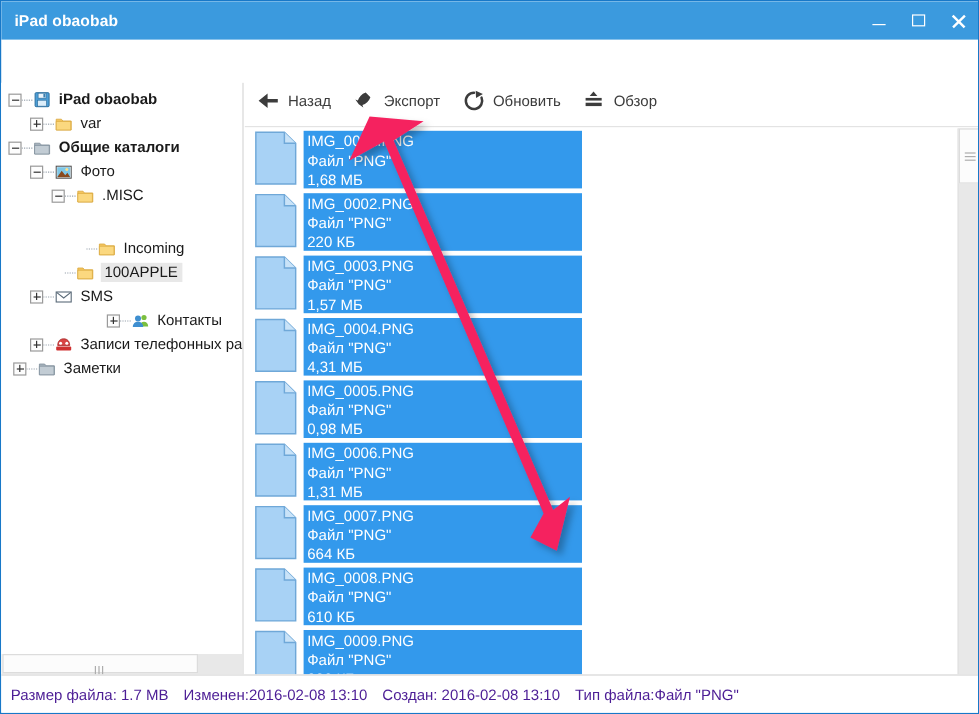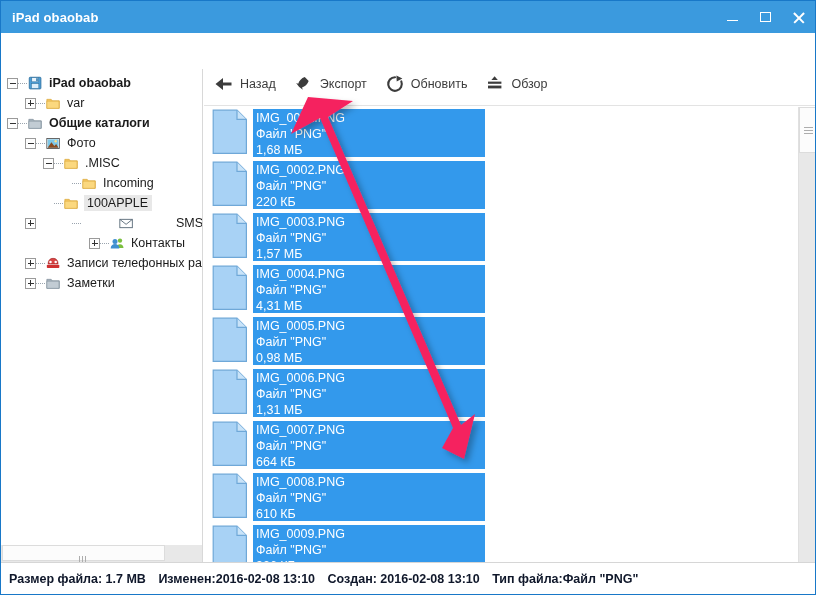--- a/index.html
+++ b/index.html
@@ -237,25 +237,24 @@
   
   .statusbar {
     position: absolute; left: 0; bottom: 0;
     width: 814px; height: 32px;
     background: #ffffff;
     border-top: 1px solid #d6d6d6;
     display: flex; align-items: center;
   }
   .status-text {
     font-size: 12.5px;
-    color: #0f172a;
+    color: #4c1d95;
     padding-left: 8px;
     white-space: nowrap;
     user-select: none;
-    font-weight: bold;
   }
   .status-text span { margin-right: 9px; }
 
   
   .arrow-overlay {
     position: absolute; left: 0; top: 0;
     width: 816px; height: 595px;
     pointer-events: none;
   }
 </style>
@@ -326,39 +325,39 @@
           </div>
           <div class="tnode" style="padding-left: 42px;">
             <span class="expander"></span>
             <span class="spacer-dots"></span>
             <svg viewBox="0 0 20 18" class="ticon">
               <path d="M2 4 h5.2 l1.5 1.8 H17 v9 H2 Z" fill="#f6c761" stroke="#d9a73c" stroke-width=".8"></path>
               <path d="M2 6.2 h14.6 v8.6 H2 Z" fill="#fbd87f" stroke="#d9a73c" stroke-width=".7"></path>
             </svg>
             <span class="tlabel">.MISC</span>
           </div>
-          <div class="tnode" style="padding-left: 60px;">
+          <div class="tnode" style="padding-left: 60px; margin-top: 24px;">
             <span style="width: 11px; height: 11px; flex: 0 0 auto;"></span>
             <span class="spacer-dots"></span>
             <svg viewBox="0 0 20 18" class="ticon">
               <path d="M2 4 h5.2 l1.5 1.8 H17 v9 H2 Z" fill="#f6c761" stroke="#d9a73c" stroke-width=".8"></path>
               <path d="M2 6.2 h14.6 v8.6 H2 Z" fill="#fbd87f" stroke="#d9a73c" stroke-width=".7"></path>
             </svg>
             <span class="tlabel">Incoming</span>
           </div>
           <div class="tnode" style="padding-left: 42px;">
             <span style="width: 11px; height: 11px; flex: 0 0 auto;"></span>
             <span class="spacer-dots"></span>
             <svg viewBox="0 0 20 18" class="ticon">
               <path d="M2 4 h5.2 l1.5 1.8 H17 v9 H2 Z" fill="#f6c761" stroke="#d9a73c" stroke-width=".8"></path>
               <path d="M2 6.2 h14.6 v8.6 H2 Z" fill="#fbd87f" stroke="#d9a73c" stroke-width=".7"></path>
             </svg>
             <span class="tlabel sel">100APPLE</span>
           </div>
-          <div class="tnode" style="padding-left: 24px; justify-content: space-between;">
+          <div class="tnode" style="padding-left: 24px;">
             <span class="expander plus"></span>
             <span class="spacer-dots"></span>
             <svg viewBox="0 0 20 18" class="ticon">
               <rect x="2" y="4" width="15" height="10" fill="#ffffff" stroke="#5a6a78" stroke-width="1.1"></rect>
               <path d="M2.4 4.4 L9.5 10 L16.6 4.4" fill="none" stroke="#5a6a78" stroke-width="1.1"></path>
             </svg>
             <span class="tlabel">SMS</span>
           </div>
           <div class="tnode" style="padding-left: 40px; margin-left: 48px;">
             <span class="expander plus"></span>
@@ -375,21 +374,21 @@
             <span class="expander plus"></span>
             <span class="spacer-dots"></span>
             <svg viewBox="0 0 20 18" class="ticon">
               <rect x="2" y="10.5" width="15" height="4" rx="1" fill="#cf3030"></rect>
               <path d="M3.5 9.5 C3.5 5 6 2.8 9.5 2.8 S15.5 5 15.5 9.5 Z" fill="#d94444" stroke="#9b2020" stroke-width=".7"></path>
               <circle cx="6.4" cy="7.2" r="1.5" fill="#ffffff"></circle>
               <circle cx="12.6" cy="7.2" r="1.5" fill="#ffffff"></circle>
             </svg>
             <span class="tlabel">Записи телефонных раз</span>
           </div>
-          <div class="tnode" style="padding-left: 24px;">
+          <div class="tnode" style="padding-left: 10px;">
             <span class="expander plus"></span>
             <span class="spacer-dots"></span>
             <svg viewBox="0 0 20 18" class="ticon">
               <path d="M2 4 h5.2 l1.5 1.8 H17 v9 H2 Z" fill="#a9b5bf" stroke="#7d8d99" stroke-width=".8"></path>
               <path d="M2 6.2 h14.6 v8.6 H2 Z" fill="#c2ccd4" stroke="#7d8d99" stroke-width=".7"></path>
             </svg>
             <span class="tlabel">Заметки</span>
           </div>
         </div>
       <div class="hscroll">

